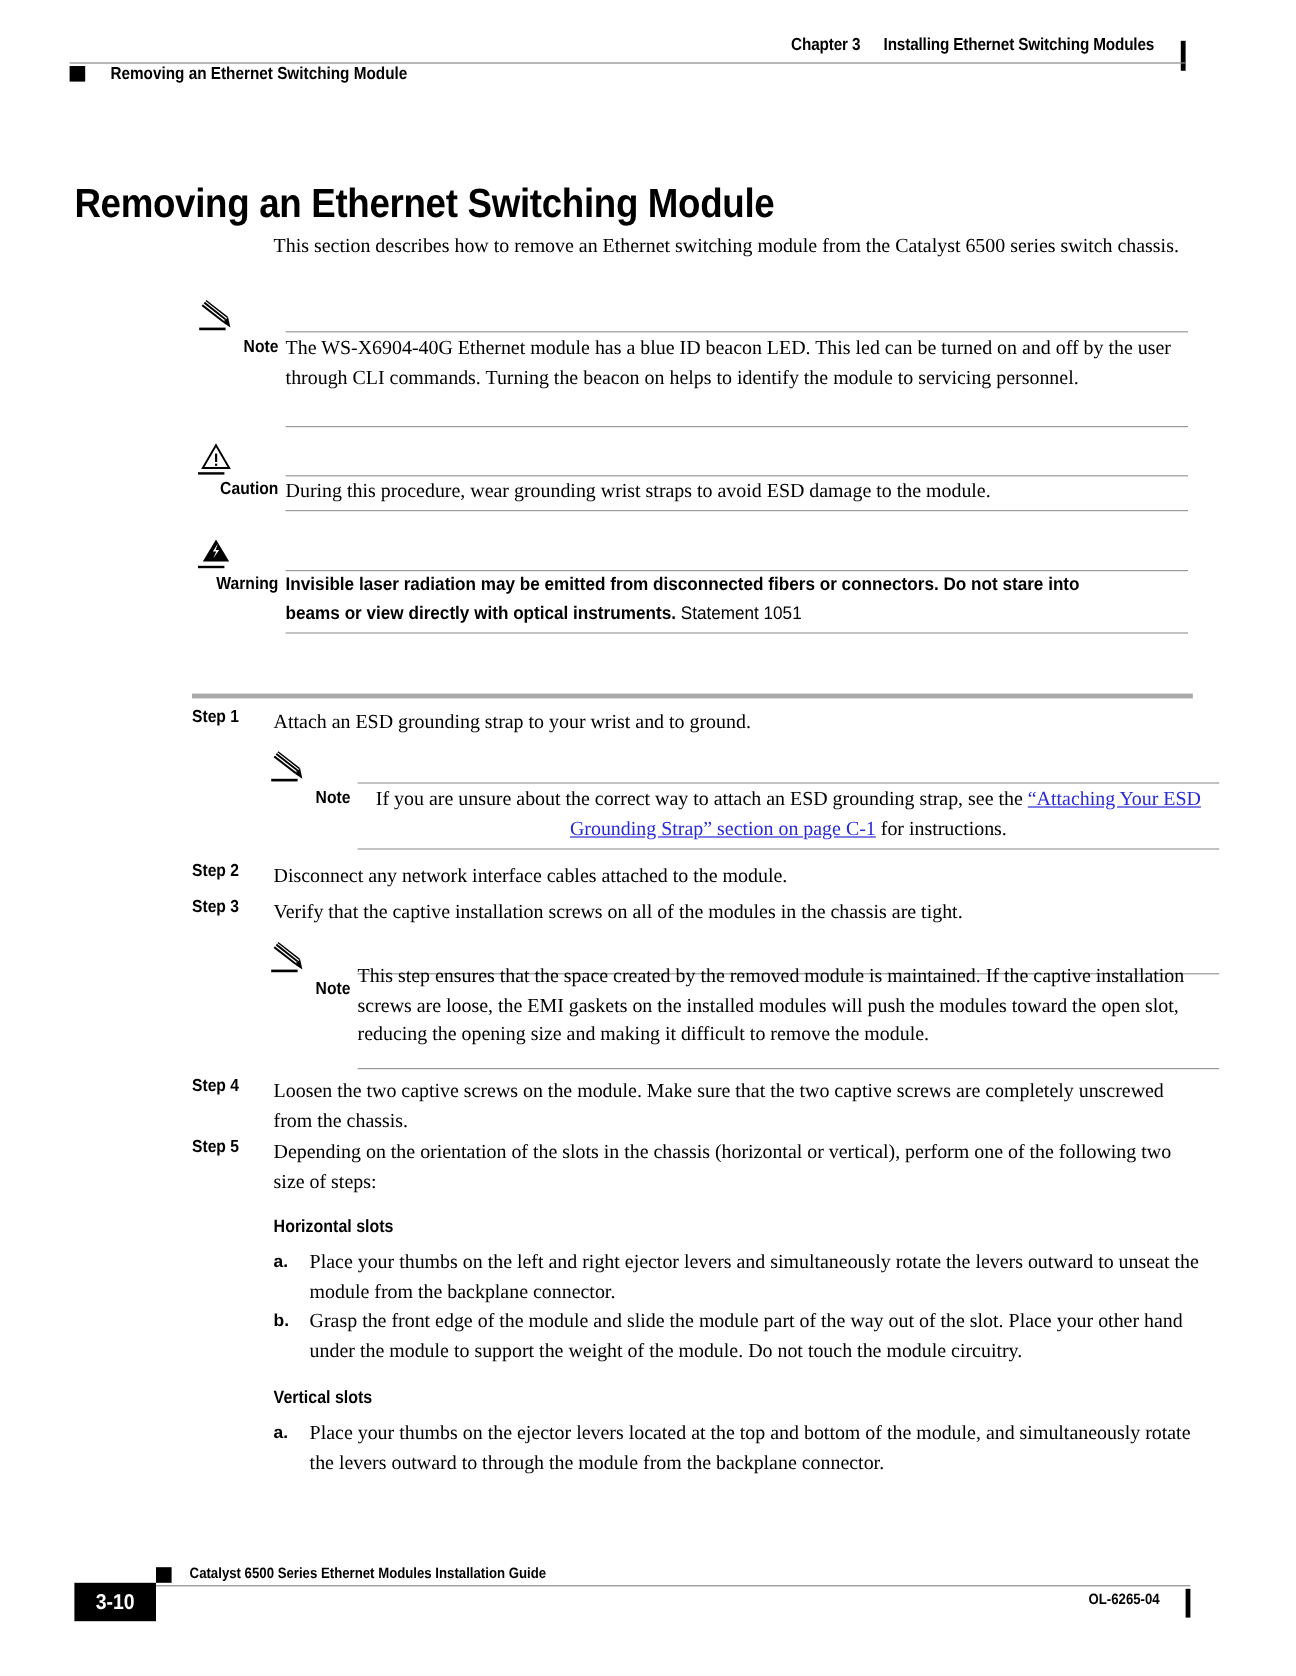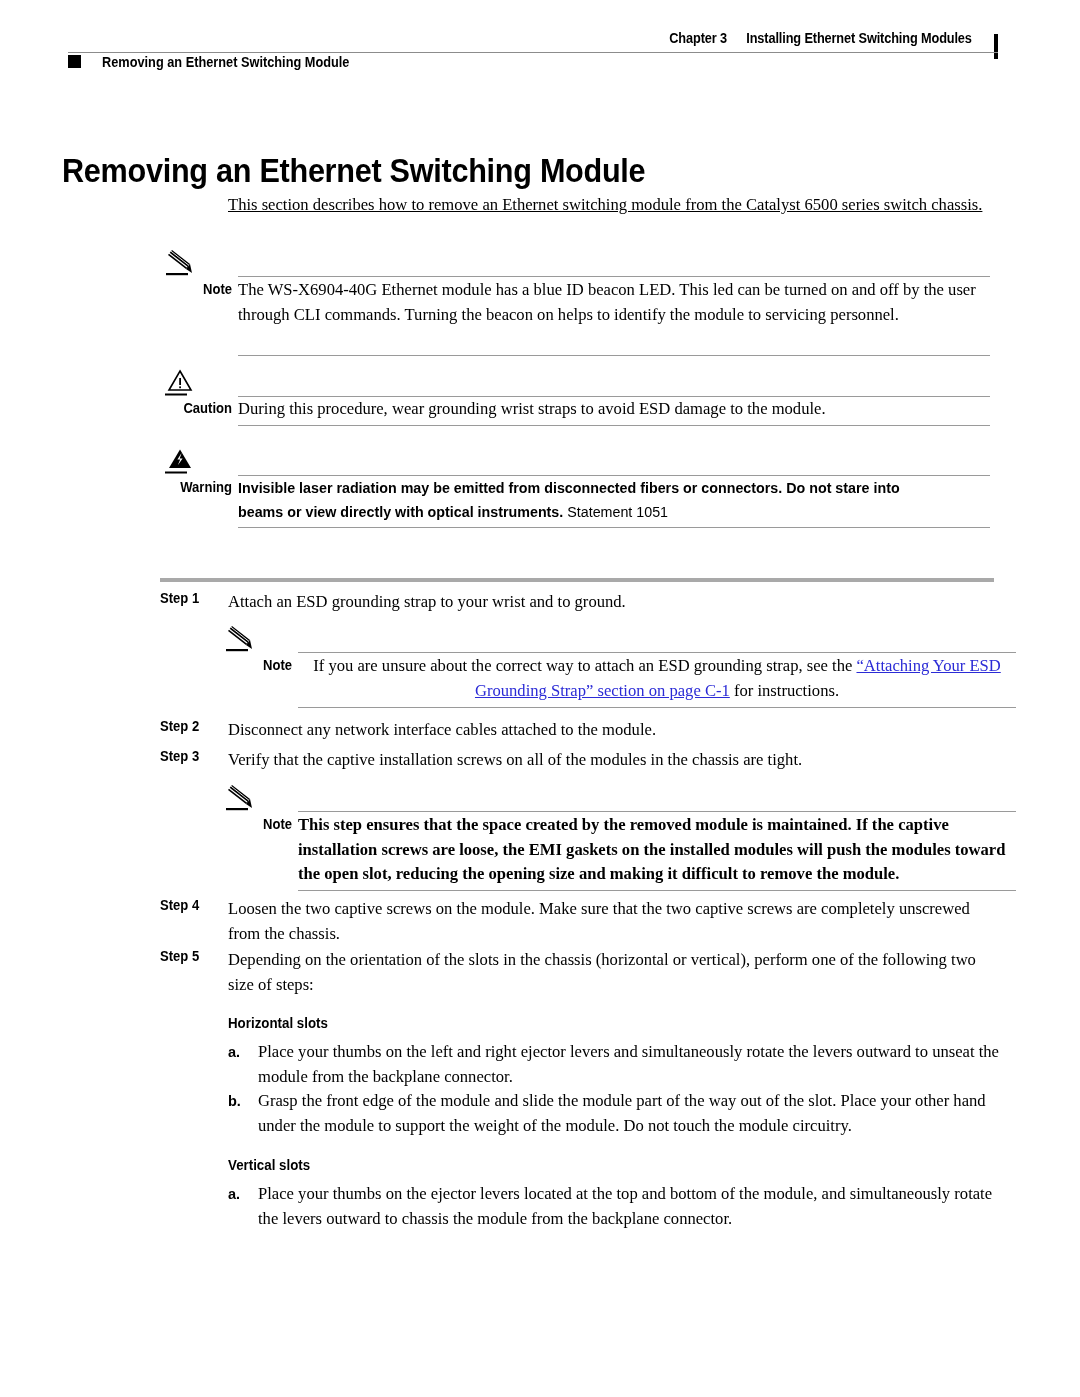--- a/index.html
+++ b/index.html
@@ -19,21 +19,21 @@
   .page {
     position: absolute;
     left: 0; top: 0;
     width: 1080px;
     height: 1397px;
   }
 
   
   .header {
     position: absolute;
-    left: 68px;
+    left: 58px;
     top: 30px;
     width: 930px;
     height: 52px;
     text-align: center;
   }
   .header-chapter-line {
     position: absolute;
     right: 26px;
     top: 0px;
     font-family: "Liberation Sans Narrow", "Liberation Sans", sans-serif;
@@ -310,21 +310,21 @@
       <span class="header-chapter-num">Chapter 3</span><span>Installing Ethernet Switching Modules</span>
     </div>
     <div class="header-edge-bar"></div>
     <div class="header-rule"></div>
     <div class="header-square"></div>
     <div class="header-section">Removing an Ethernet Switching Module</div>
   </div>
 
   <h1 class="page-title">Removing an Ethernet Switching Module</h1>
 
-  <div class="para body-text" style="top:193px;text-decoration:underline;">This section describes how to remove an Ethernet switching module from the Catalyst 6500 series switch chassis.</div>
+  <div class="para body-text" style="top:193px;">This section describes how to remove an Ethernet switching module from the Catalyst 6500 series switch chassis.</div>
 
   <div class="admon" style="left:160px; top:248px;">
     <div class="admon-icon">
       <svg class="icon-svg" width="46" height="30" viewBox="0 0 46 30" xmlns="http://www.w3.org/2000/svg">
         <g>
           <polygon points="12,2 30,16 26,21 8,7" fill="#000000"></polygon>
           <polygon points="26,21 30,16 32,25" fill="#000000"></polygon>
           <polyline points="9,5 27,19" fill="none" stroke="#ffffff" stroke-width="1.1"></polyline>
           <polyline points="11,3.2 29,17.4" fill="none" stroke="#ffffff" stroke-width="0.9"></polyline>
           <rect x="6" y="25" width="22" height="2.2" fill="#000000"></rect>
@@ -413,21 +413,21 @@
           <polygon points="12,2 30,16 26,21 8,7" fill="#000000"></polygon>
           <polygon points="26,21 30,16 32,25" fill="#000000"></polygon>
           <polyline points="9,5 27,19" fill="none" stroke="#ffffff" stroke-width="1.1"></polyline>
           <polyline points="11,3.2 29,17.4" fill="none" stroke="#ffffff" stroke-width="0.9"></polyline>
           <rect x="6" y="25" width="22" height="2.2" fill="#000000"></rect>
         </g>
       </svg>
     </div>
     <div class="admon-rule-top" style="top:28px; width:718px;"></div>
     <div class="admon-label" style="top:33px;">Note</div>
-    <div class="admon-body body-text" style="top:30px; width:718px;font-weight:bold;">This step ensures that the space created by the removed module is maintained. If the captive installation screws are loose, the EMI gaskets on the installed modules will push the modules toward the open slot, reducing the opening size and making it difficult to remove the module.</div>
+    <div class="admon-body body-text" style="top:18px; width:718px;">This step ensures that the space created by the removed module is maintained. If the captive installation screws are loose, the EMI gaskets on the installed modules will push the modules toward the open slot, reducing the opening size and making it difficult to remove the module.</div>
     <div class="admon-rule-bottom" style="top:107px; width:718px;"></div>
   </div>
 
   <div class="step" style="left:160px; top:897px;">
     <div class="step-label">Step 4</div>
     <div class="step-body body-text">Loosen the two captive screws on the module. Make sure that the two captive screws are completely unscrewed from the chassis.</div>
   </div>
 
   <div class="step" style="left:160px; top:948px;">
     <div class="step-label">Step 5</div>
@@ -443,17 +443,26 @@
 
   <div class="substep" style="top:1089px;">
     <div class="substep-label body-text">b.</div>
     <div class="substep-body body-text">Grasp the front edge of the module and slide the module part of the way out of the slot. Place your other hand under the module to support the weight of the module. Do not touch the module circuitry.</div>
   </div>
 
   <div class="sub-head" style="top:1157px;">Vertical slots</div>
 
   <div class="substep" style="top:1182px;">
     <div class="substep-label body-text">a.</div>
-    <div class="substep-body body-text">Place your thumbs on the ejector levers located at the top and bottom of the module, and simultaneously rotate the levers outward to chassis the module from the backplane connector.</div>
-  </div>
-
+    <div class="substep-body body-text">Place your thumbs on the ejector levers located at the top and bottom of the module, and simultaneously rotate the levers outward to through the module from the backplane connector.</div>
+  </div>
+
+  <div class="footer">
+    <div class="footer-square"></div>
+    <div class="footer-guide">Catalyst 6500 Series Ethernet Modules Installation Guide</div>
+    <div class="footer-rule"></div>
+    <div class="footer-pagebox"></div>
+    <div class="footer-pagenum">3-10</div>
+    <div class="footer-docid">OL-6265-04</div>
+    <div class="footer-edge-bar"></div>
+  </div>
 
 </div>
 
 </body></html>

